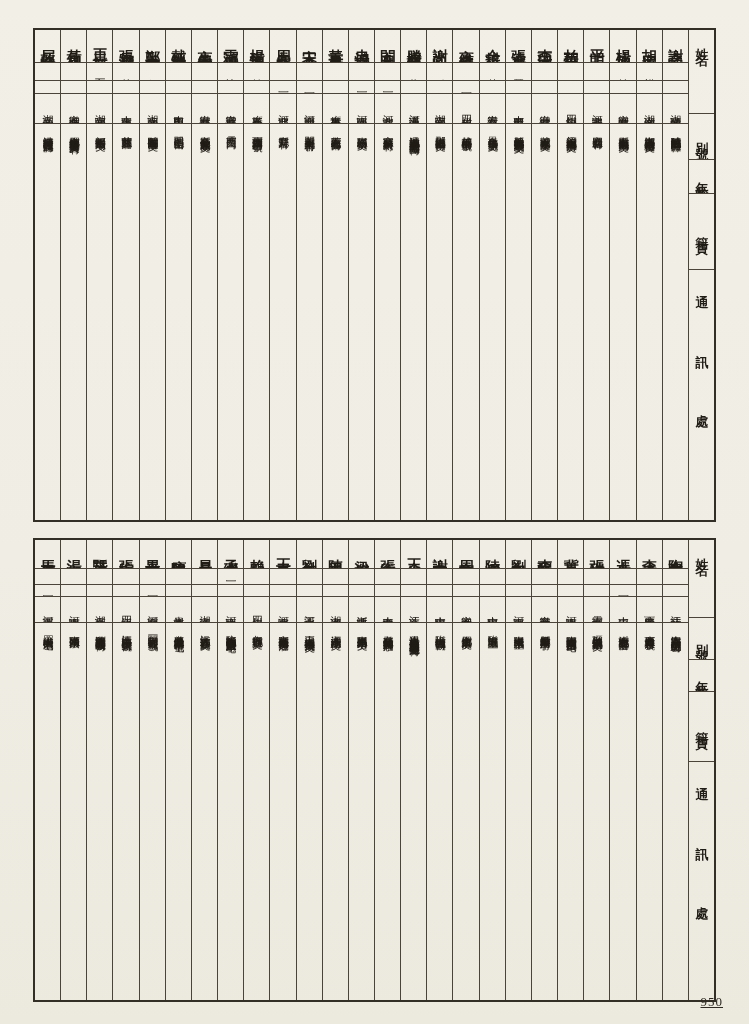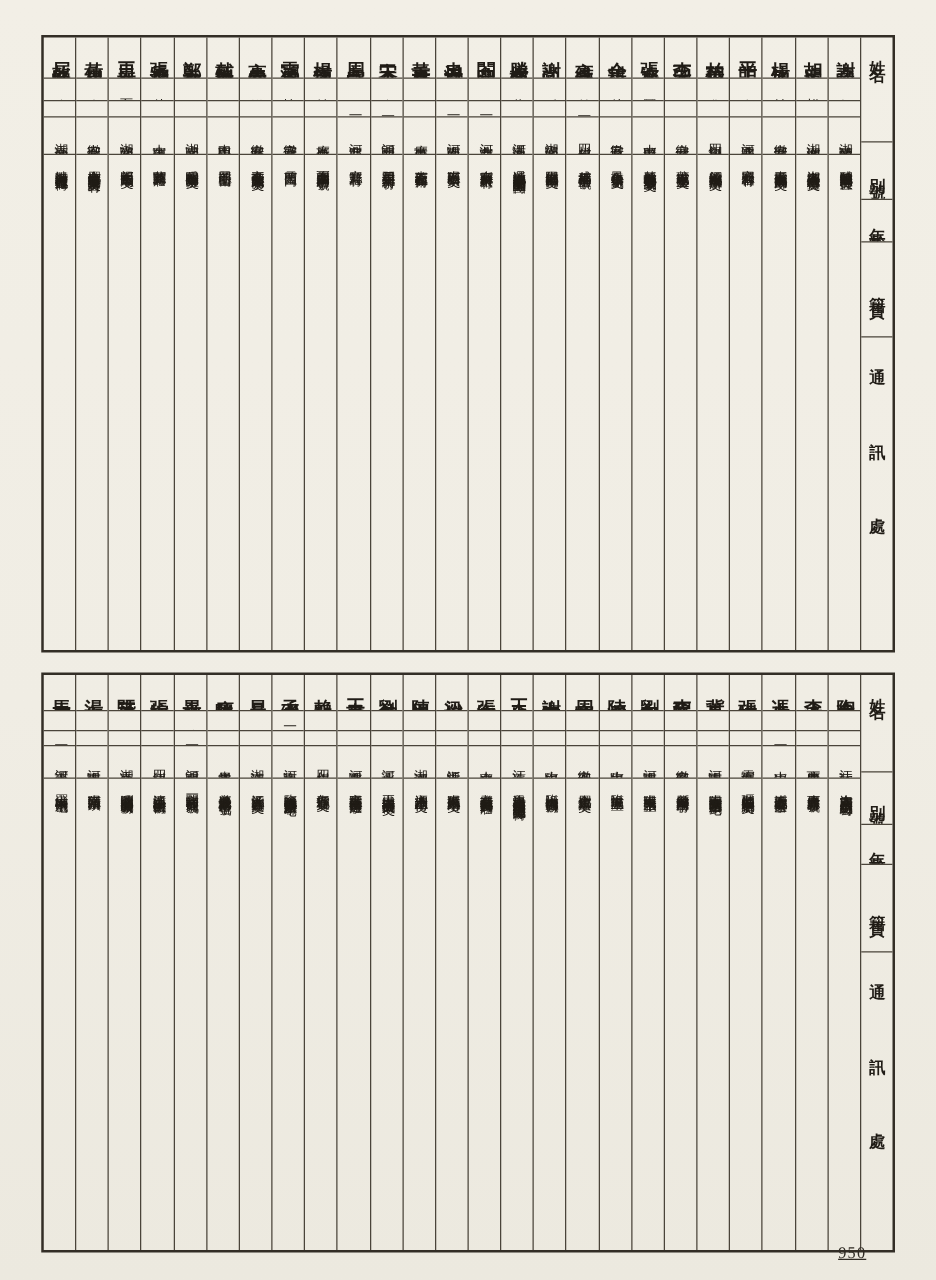--- a/index.html
+++ b/index.html
@@ -51,21 +51,21 @@
   .name{font-size:15px;font-weight:700;letter-spacing:3px;padding-top:7px;max-height:calc(100% - 7px);}
   .alias-text{font-size:11px;letter-spacing:1.5px;}
   .age-text{font-size:11px;letter-spacing:1px;}
   .origin-text{font-size:11px;letter-spacing:1px;max-height:100%;}
   .c-addr{padding:4px 0 3px 0;align-items:flex-start;}
   .addr-text{font-size:10.5px;line-height:12.5px;letter-spacing:0.5px;height:100%;max-width:100%;}
   .hlabel{font-size:13px;font-weight:700;letter-spacing:5px;padding-top:8px;}
   .c-alias .hlabel,.c-age .hlabel,.c-origin .hlabel{padding-top:0;}
   .spread{letter-spacing:60px;padding-top:10px;}
   .page-number{
-    position:absolute;right:56px;bottom:14px;
+    position:absolute;right:26px;bottom:14px;
     font-size:13px;letter-spacing:1px;color:#2e2a23;text-decoration:underline;
   }
 </style>
 </head>
 <body>
 
 <div class="sheet">
   <div class="tables">
     <div class="section section-top">
         <div class="col">

